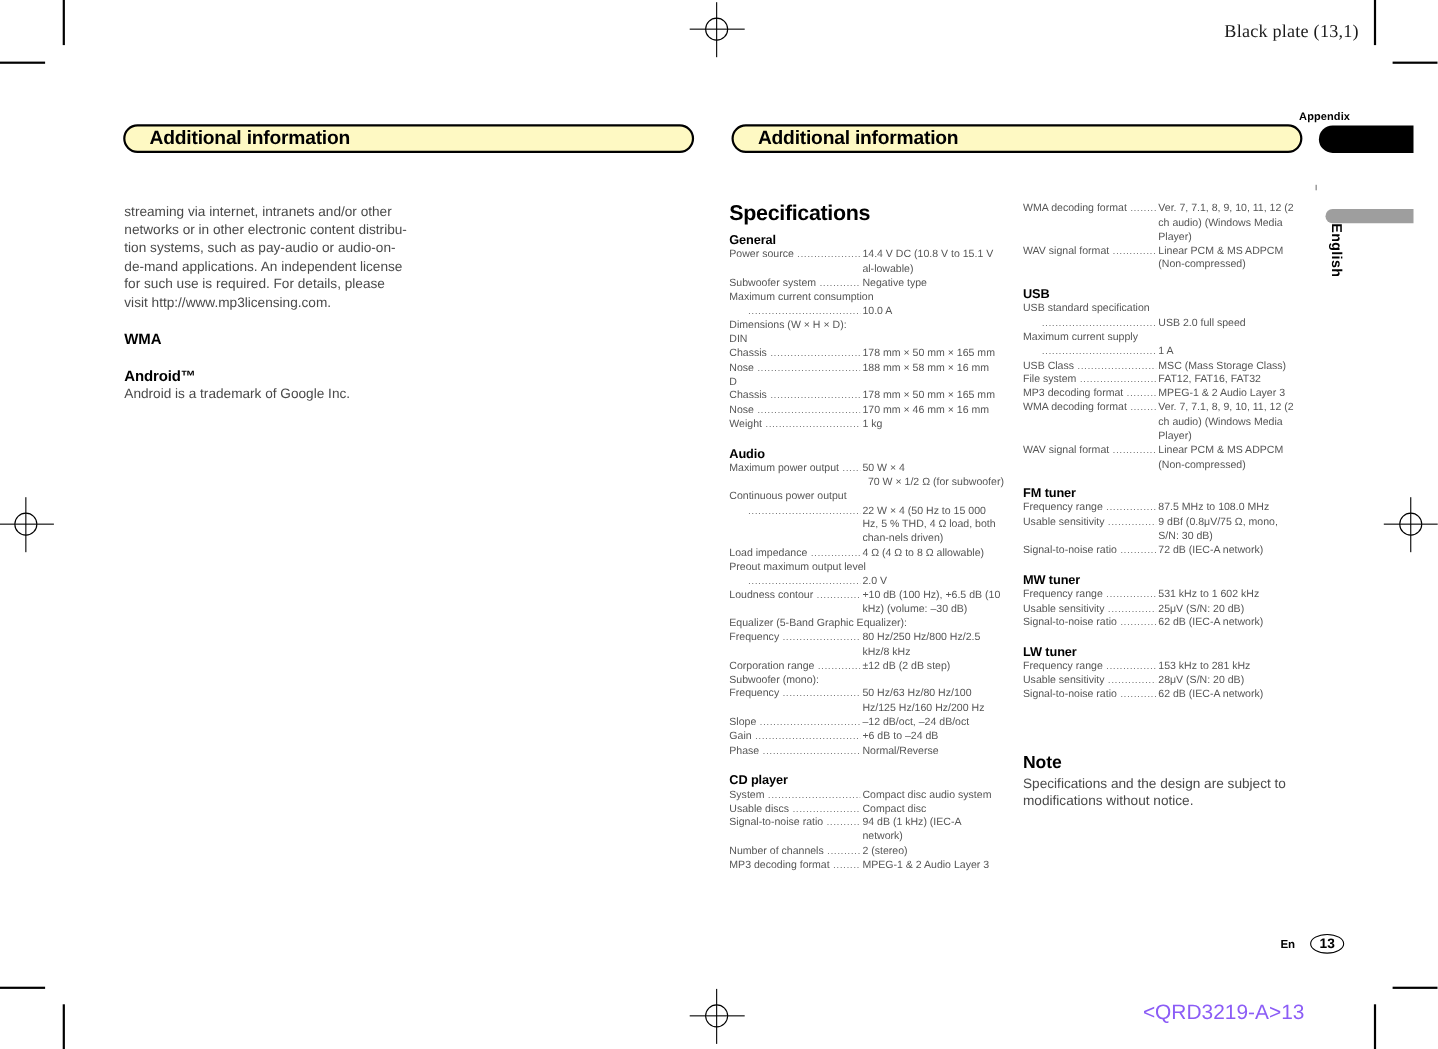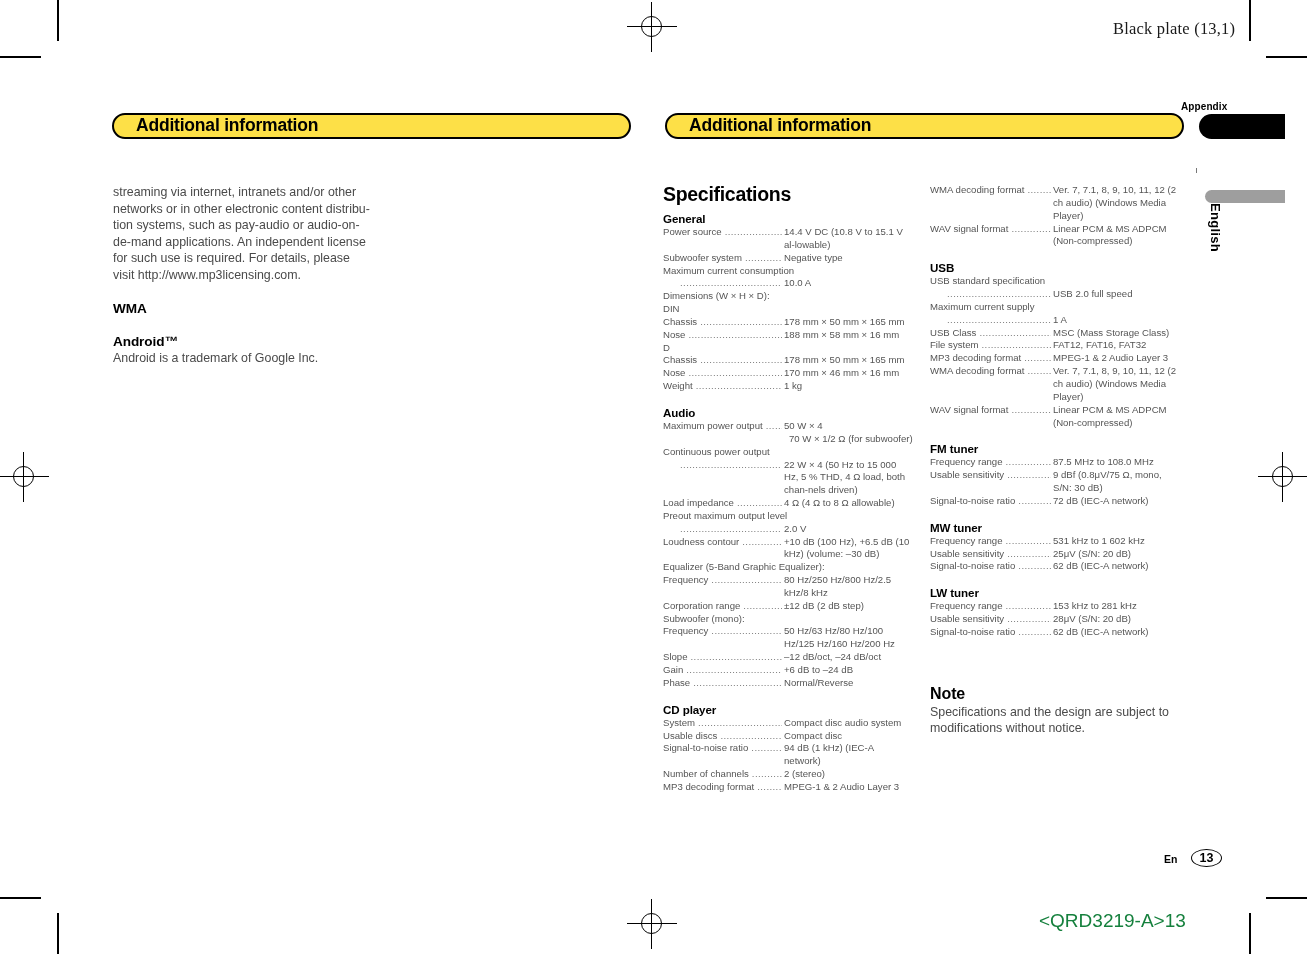--- a/index.html
+++ b/index.html
@@ -24,21 +24,21 @@
   .blackplate{
     position:absolute;left:1113px;top:19px;
     font-family:"Liberation Serif", serif;
     font-size:16.5px;color:#1a1a1a;letter-spacing:.2px;white-space:nowrap;
   }
 
   
   .banner{
     position:absolute;height:26px;
     border:2.2px solid #000;border-radius:13px;
-    box-sizing:border-box;background:#fde047;
+    box-sizing:border-box;background:#fef9c3;
   }
   .banner span{
     position:absolute;left:22px;top:50%;transform:translateY(-52%);
     font-size:17.5px;font-weight:bold;letter-spacing:-.2px;white-space:nowrap;color:#000;
   }
   .banner-left{left:112px;top:113px;width:519px;}
   .banner-right{left:665px;top:113px;width:519px;}
 
   
   .appendix-label{
@@ -113,21 +113,21 @@
     font-size:10.5px;font-weight:bold;color:#000;
   }
   .footer-pg{
     position:absolute;left:1191px;top:849px;width:31px;height:18px;
     border:1.4px solid #000;border-radius:50%;box-sizing:border-box;
     display:flex;align-items:center;justify-content:center;
     font-size:12.5px;font-weight:bold;color:#000;
   }
   .footer-code{
     position:absolute;left:1039px;top:910px;
-    font-size:19px;color:#15803d;letter-spacing:0px;white-space:nowrap;
+    font-size:19px;color:#8b5cf6;letter-spacing:0px;white-space:nowrap;
   }
 </style>
 </head>
 <body>
 
 <div class="page">
 
   <div class="mark v" style="left:57px;top:0;height:41px;"></div>
   <div class="mark h" style="left:0;top:56px;width:41px;"></div>
   <div class="mark v" style="left:1249px;top:0;height:41px;"></div>

